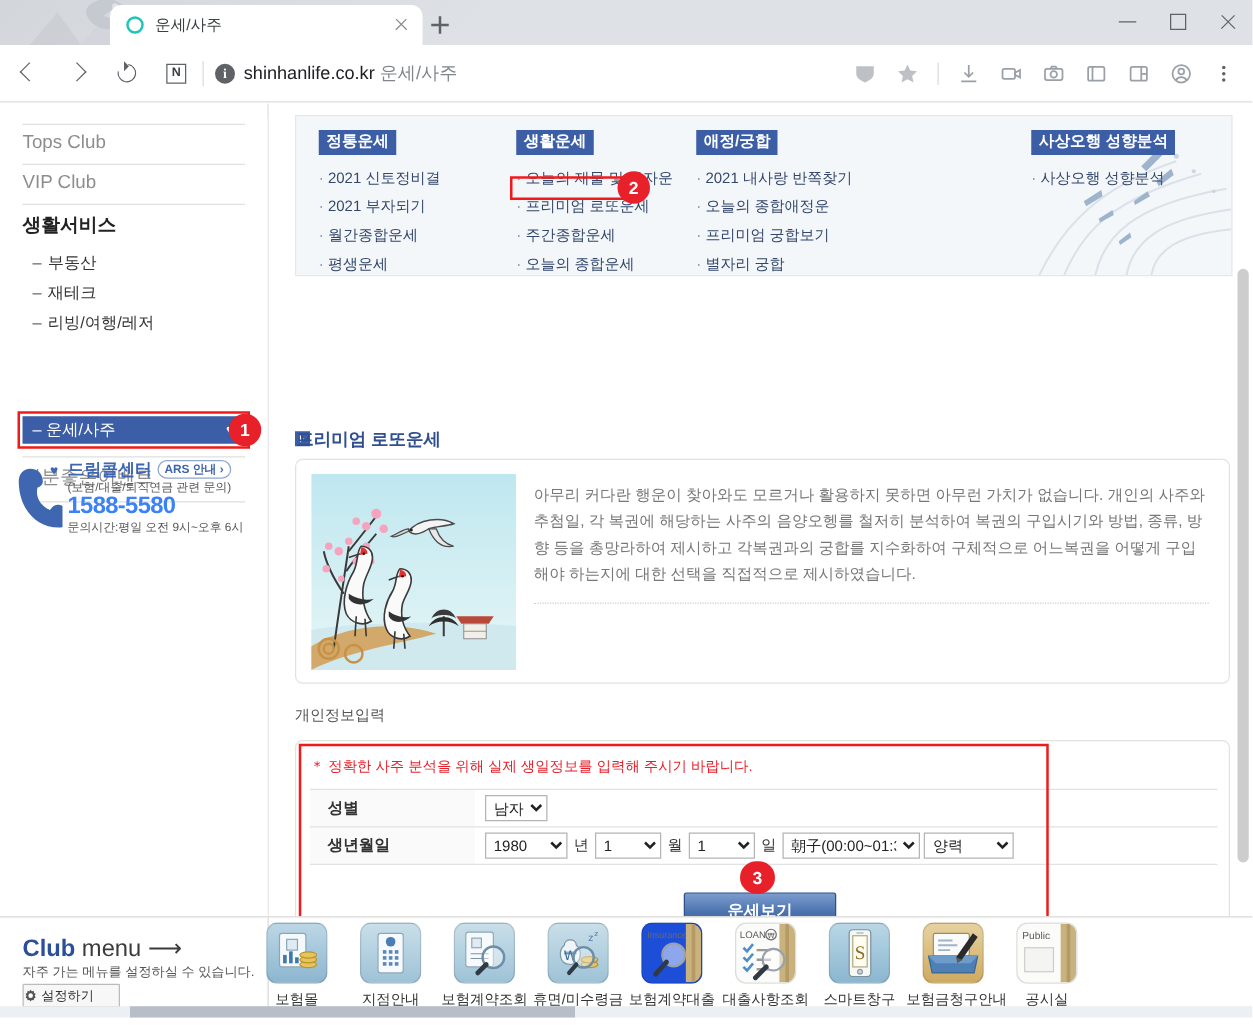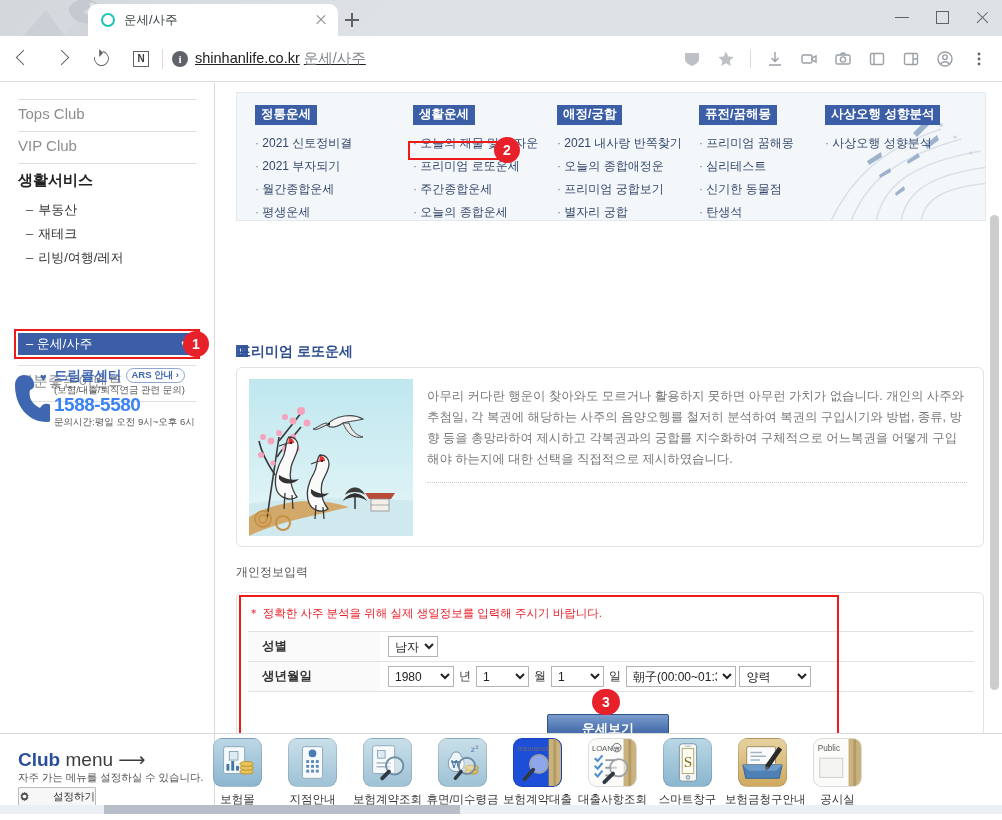--- a/index.html
+++ b/index.html
@@ -63,21 +63,21 @@
     border:1.6px solid #5f6368; border-top-color:transparent; transform:rotate(-35deg);
   }
   .reload::after { content:""; position:absolute; right:-2px; top:-1px; border:4px solid transparent;
                    border-left-color:#5f6368; transform:rotate(35deg); }
   .nbox { position:absolute; left:7px; top:7px; width:16px; height:16px; border:1.3px solid #5f6368;
           font-size:10px; line-height:14px; text-align:center; color:#3c4043; font-weight:600; }
   .divline { width:1px; height:20px; background:#dadce0; margin:0 9px 0 6px; }
   .info-i { width:16px; height:16px; border-radius:50%; background:#5f6368; color:#fff;
             font-size:11px; font-weight:700; line-height:16px; text-align:center;
             font-family:"Liberation Serif", serif; margin-right:7px; flex:0 0 16px; }
-  .urltxt { font-size:14.5px; color:#202124; white-space:nowrap;text-decoration:underline; }
+  .urltxt { font-size:14.5px; color:#202124; white-space:nowrap; }
   .urltxt .path { color:#80868b; margin-left:4px; }
   .navright { margin-left:auto; display:flex; align-items:center; padding-right:6px; }
   .nr-ico { width:28px; height:28px; margin:0 3px; position:relative; color:#9aa0a6; }
   .nr-sep { width:1px; height:18px; background:#dadce0; margin:0 7px; }
   svg.ic { display:block; width:18px; height:18px; margin:5px auto; }
 
   
   .page { position:absolute; left:0; top:83px; width:1002px; height:650px; background:#fff; }
   .lsep { position:absolute; left:214px; top:0; width:1px; height:650px; background:#d9d9d9; }
 
@@ -177,21 +177,21 @@
   
   .qm { position:absolute; left:0; top:733px; width:1002px; height:87px; background:#fff; border-top:1px solid #d9d9d9; }
   .qm-sep { position:absolute; left:214px; top:0; width:1px; height:72px; background:#d9d9d9; }
   .qm-title { position:absolute; left:18px; top:14px; font-size:19px; color:#2b4f9c; white-space:nowrap; }
   .qm-title b { font-weight:bold; }
   .qm-title span.lite { color:#3c3c3c; font-weight:normal; }
   .qm-sub { position:absolute; left:18px; top:37px; font-size:10.5px; color:#555; }
   .qm-setbtn {
     position:absolute; left:18px; top:53px; width:78px; height:19px;
     border:1px solid #bbb; background:#f7f7f7; font-size:10.5px; color:#333;
-    display:flex; align-items:center; justify-content:space-between; gap:3px; border-radius:1px;
+    display:flex; align-items:center; justify-content:flex-start; gap:3px; border-radius:1px;
   }
   .qm-items { position:absolute; left:200px; top:4px; display:flex; }
   .qmi { width:75px; text-align:center; }
   .qmi .ibox {
     width:49px; height:49px; margin:0 auto; border-radius:9px;
     border:1px solid rgba(0,0,0,.12); position:relative; overflow:hidden;
   }
   .qmi .lbl { font-size:11.5px; color:#333; margin-top:5px; white-space:nowrap; }
   .qm-hscroll { position:absolute; left:0; bottom:6px; width:1002px; height:9px; background:#eceff3; }
   .qm-hthumb { position:absolute; left:104px; bottom:6px; width:356px; height:9px; background:#b8bec7; }
@@ -406,30 +406,20 @@
         <span class="mcol-h">애정/궁합</span>
         <ul>
           <li>2021 내사랑 반쪽찾기</li>
           <li>오늘의 종합애정운</li>
           <li>프리미엄 궁합보기</li>
           <li>별자리 궁합</li>
 
         </ul>
       </div>
 
-      <div class="mcol" style="left:462px">
-        <span class="mcol-h">퓨전/꿈해몽</span>
-        <ul>
-          <li>프리미엄 꿈해몽</li>
-          <li>심리테스트</li>
-          <li>신기한 동물점</li>
-          <li>탄생석</li>
-
-        </ul>
-      </div>
 
       <div class="mcol" style="left:588px">
         <span class="mcol-h">사상오행 성향분석</span>
         <ul>
           <li>사상오행 성향분석</li>
         </ul>
       </div>
     </div>
 
     <div class="hl-box2" style="left:193px; top:58px; width:100px; height:19px;"></div>

